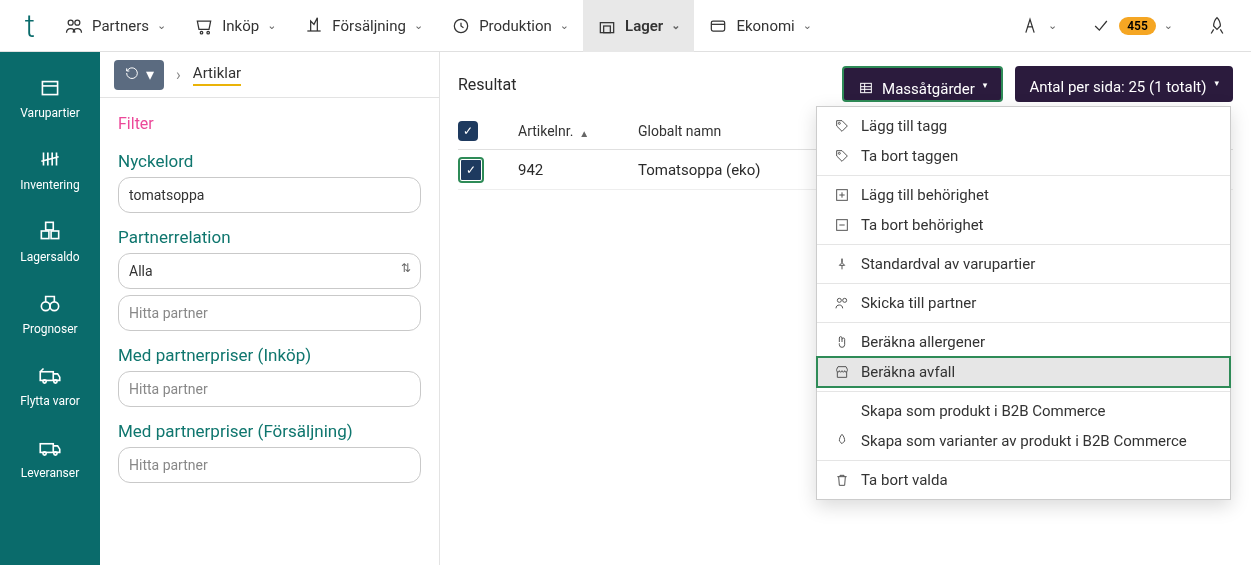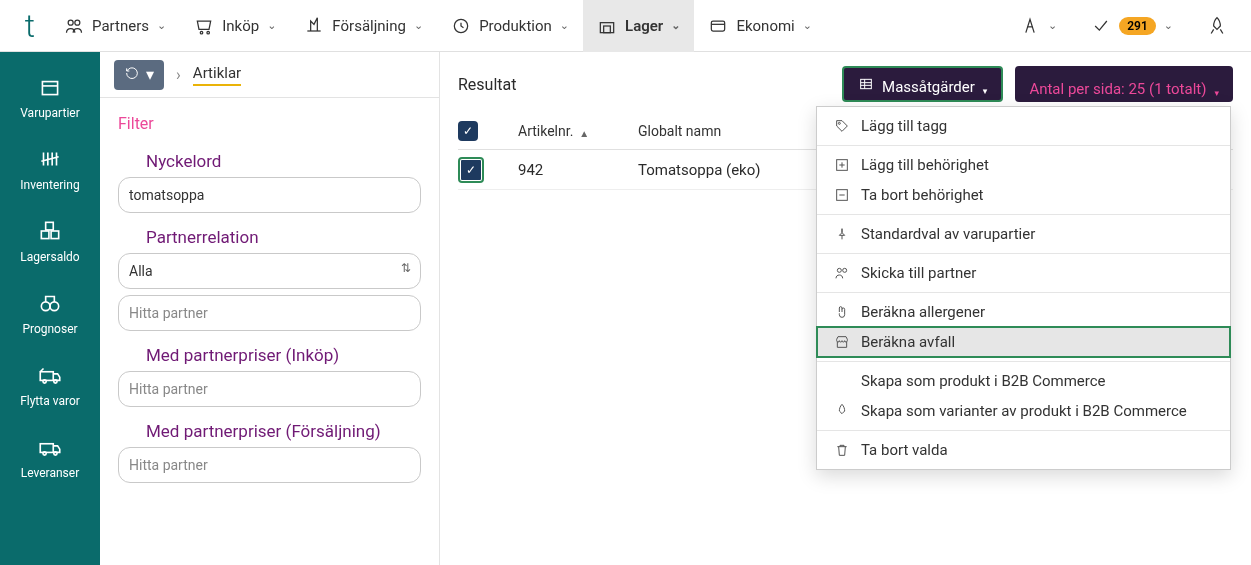--- a/index.html
+++ b/index.html
@@ -33,33 +33,33 @@
 .crumb-row { height: 46px; display: flex; align-items: center; gap: 12px; border-bottom: 1px solid #e3e3e3; padding: 0 14px; }
 .history-btn { background: #5b6b80; color: #fff; border-radius: 4px; height: 30px; padding: 0 10px; display: flex; align-items: center; gap: 6px; cursor: pointer; }
 .crumb-sep { color: #888; }
 .crumb-current { font-size: 15px; color: #333; border-bottom: 2px solid #eab308; padding-bottom: 2px; }
 
 .section-title { font-size: 16px; padding: 16px 18px 8px; color: #ec4899; }
 
 
 .filter-body { padding: 10px 18px 20px; overflow-y: auto; }
 .fgroup { margin-bottom: 14px; }
-.flabel { font-size: 17px; color: #701a75; margin-bottom: 6px; margin-left: 28px; }
+.flabel { font-size: 17px; color: #0f766e; margin-bottom: 6px; }
 .finput, .fselect { width: 100%; height: 36px; border: 1px solid #c9c9c9; border-radius: 12px; padding: 0 10px; font-size: 14px; color: #333; background: #fff; }
 .fselect { appearance: none; position: relative; }
 .fselect-wrap { position: relative; }
 .fselect-wrap::after { content: "⇅"; position: absolute; right: 10px; top: 8px; font-size: 12px; color: #666; pointer-events: none; }
 .finput::placeholder { color: #888; }
 
 
 .result-header { display: flex; align-items: center; padding: 14px 18px 10px; gap: 12px; }
 .result-title { font-size: 16px; flex: 1; }
-.btn { display: inline-flex; align-items: flex-end; gap: 8px; height: 36px; padding: 4px 14px; border-radius: 4px; font-size: 15px; cursor: pointer; }
+.btn { display: inline-flex; align-items: flex-start; gap: 8px; height: 36px; padding: 12px 14px; border-radius: 4px; font-size: 15px; cursor: pointer; }
 .btn.mass { background: #2b1b3d; color: #fff; border: 2px solid #2e8b57; }
-.btn.pager { background: #2b1b3d; color: #ec4899; }
+.btn.pager { background: #2b1b3d; color: #ffffff; }
 .btn .tri { font-size: 9px; }
 
 
 .tbl { padding: 0 18px; }
 .thead { display: flex; align-items: center; height: 38px; border-bottom: 1px solid #e0e0e0; font-size: 14px; color: #333; }
 .trow { display: flex; align-items: center; height: 40px; border-bottom: 1px solid #eee; font-size: 15px; }
 .col-chk { width: 60px; display: flex; align-items: center; }
 .col-art { width: 120px; display:flex; align-items:flex-end; gap:6px;}
 .col-name { flex: 1; }
 .chk { width: 20px; height: 20px; border-radius: 4px; background: #1e3a5f; display: inline-flex; align-items: center; justify-content: center; color: #fff; font-size: 12px; }
@@ -155,21 +155,21 @@
           </svg>
         </span>
       <span class="chev">⌄</span>
     </div>
     <div class="nav-item">
       <span class="icon">
           <svg viewBox="0 0 24 24" width="20" height="20">
             <path d="M5 12l5 5 9-11"></path>
           </svg>
         </span>
-      <span class="badge">291</span>
+      <span class="badge">455</span>
       <span class="chev">⌄</span>
     </div>
     <div class="nav-item">
       <span class="icon">
           <svg viewBox="0 0 24 24" width="20" height="20">
             <path d="M12 2c3 3 4 7 4 10l-4 4-4-4c0-3 1-7 4-10z"></path>
             <path d="M8 16l-3 5m11-5l3 5"></path>
           </svg>
         </span>
     </div>
@@ -321,20 +321,29 @@
         <div class="menu-group">
           <div class="menu-item">
             <span class="mi-icon">
                 <svg viewBox="0 0 24 24" width="16" height="16">
                   <path d="M4 4h8l8 8-8 8-8-8z"></path>
                   <circle cx="8" cy="8" r="1.5"></circle>
                 </svg>
               </span>
             <span>Lägg till tagg</span>
           </div>
+          <div class="menu-item">
+            <span class="mi-icon">
+                <svg viewBox="0 0 24 24" width="16" height="16">
+                  <path d="M4 4h8l8 8-8 8-8-8z"></path>
+                  <circle cx="8" cy="8" r="1.5"></circle>
+                </svg>
+              </span>
+            <span>Ta bort taggen</span>
+          </div>
         </div>
         <div class="menu-group">
           <div class="menu-item">
             <span class="mi-icon">
                 <svg viewBox="0 0 24 24" width="16" height="16">
                   <rect x="4" y="4" width="16" height="16"></rect>
                   <path d="M12 8v8M8 12h8"></path>
                 </svg>
               </span>
             <span>Lägg till behörighet</span>

